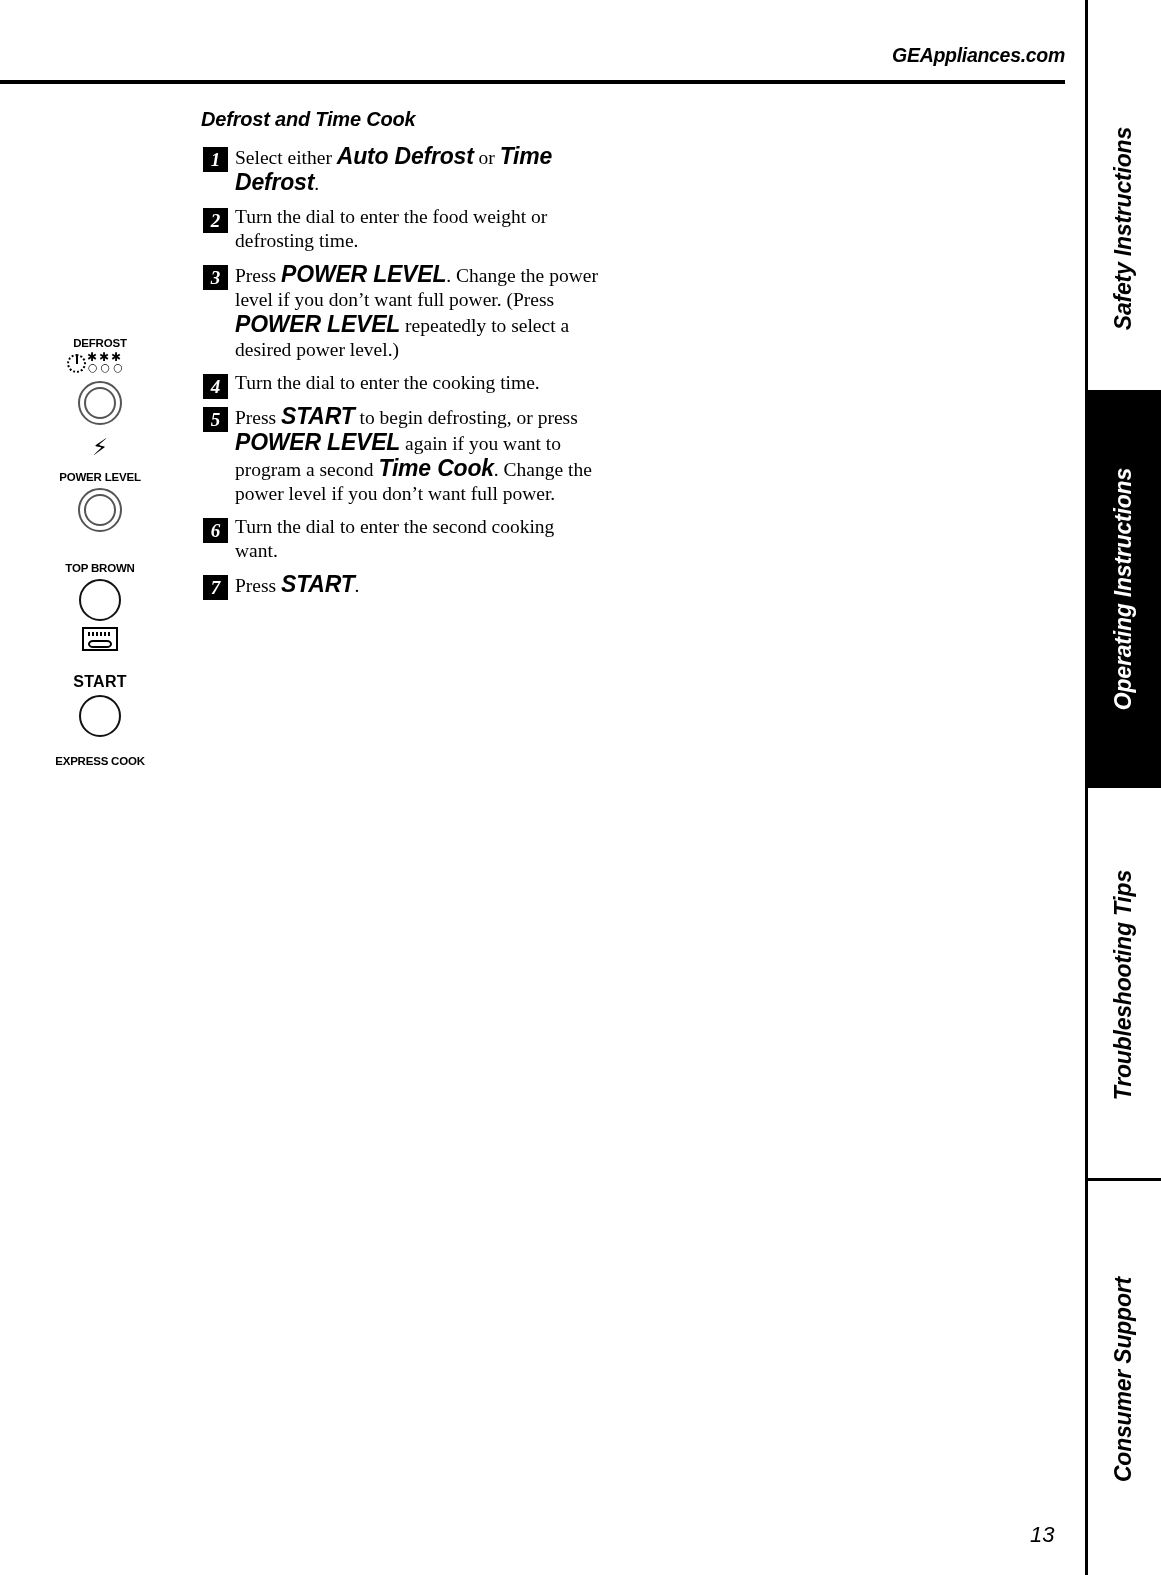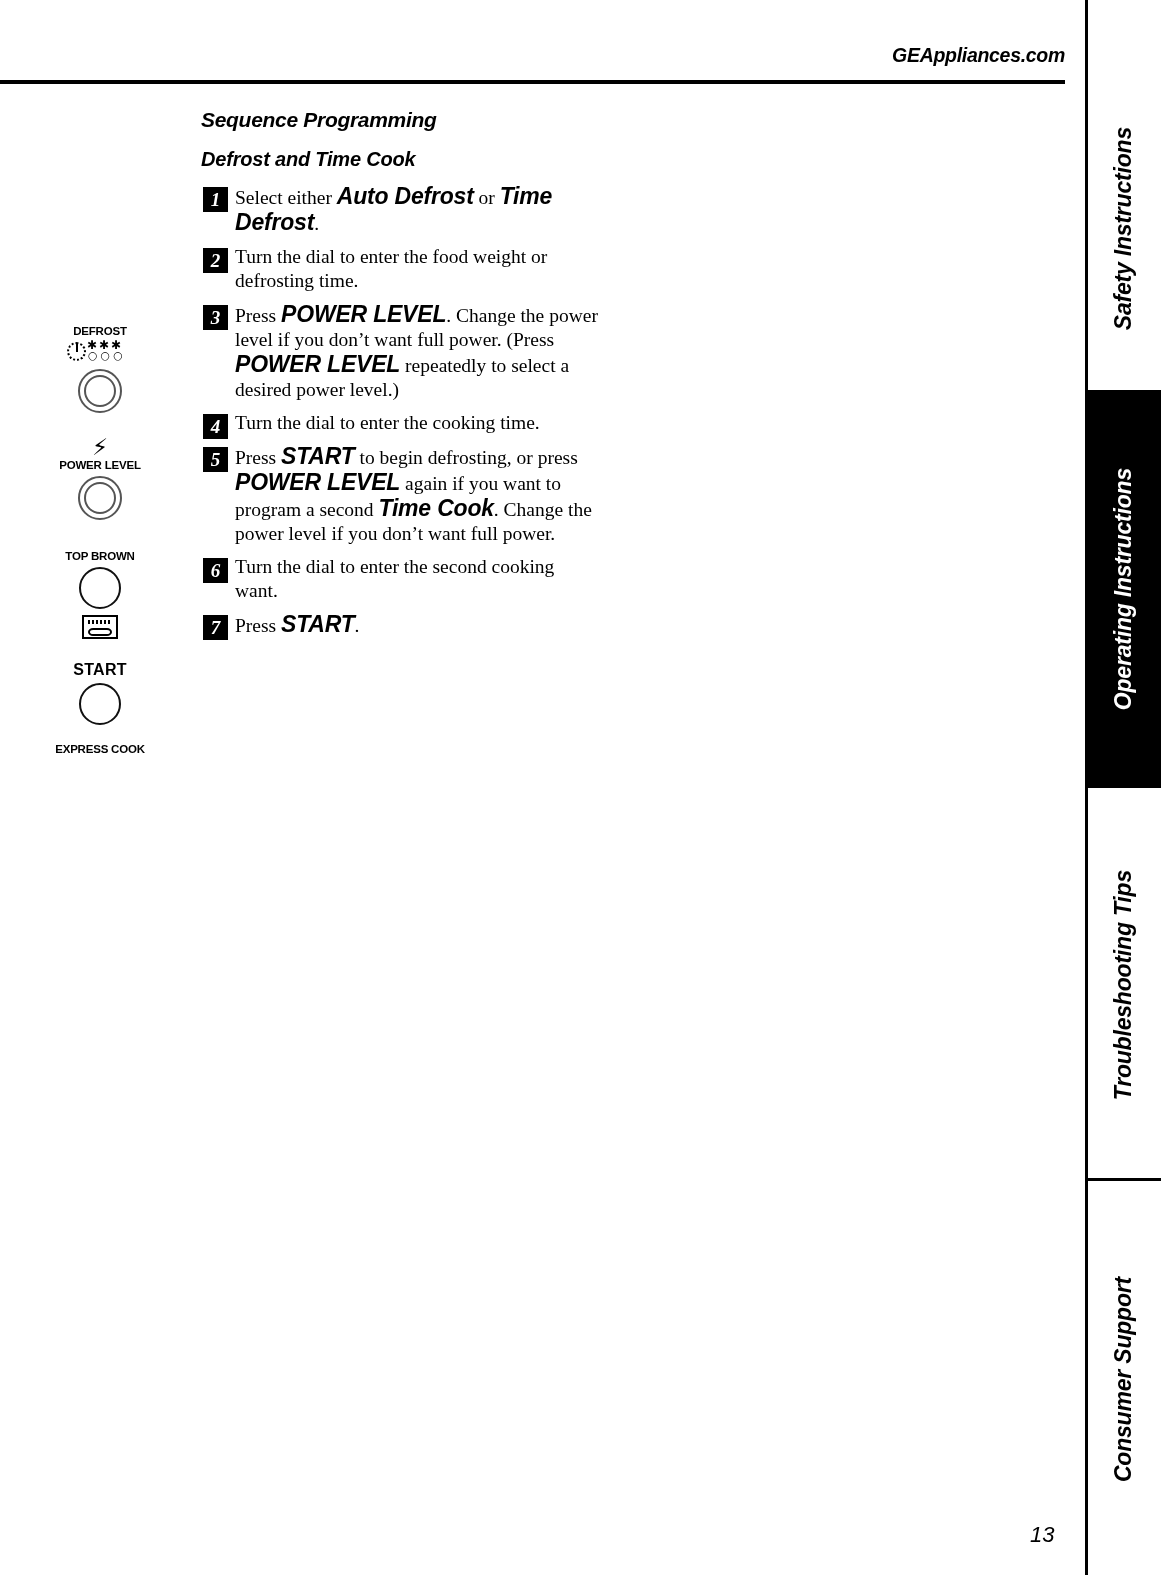--- a/index.html
+++ b/index.html
@@ -129,20 +129,21 @@
     width: 120px;
     text-align: center;
   }
   .panel-caption {
     font-family: "Liberation Sans", sans-serif;
     font-weight: bold;
     font-size: 11.5px;
     letter-spacing: -0.2px;
     line-height: 1.1;
     white-space: nowrap;
+    margin-top: 12px;
   }
   .panel-caption.big {
     font-size: 16px;
     letter-spacing: 0.3px;
   }
   .knob {
     margin: 4px auto 0 auto;
     width: 44px;
     height: 44px;
     border-radius: 50%;
@@ -370,21 +371,20 @@
 
     <div class="panel-group" style="top:336px;">
       <div class="panel-caption big">START</div>
       <div class="knob single"></div>
       <div class="panel-caption" style="margin-top:18px;">EXPRESS COOK</div>
     </div>
 
   </div>
 
   <div id="content">
-    <h1 id="section-title">Sequence Programming</h1>
     <h2 id="subsection-title">Defrost and Time Cook</h2>
     <div id="steps-list">
         <div class="step">
           <span class="step-num">1</span>
           <span class="step-body"><span>Select either </span><b class="ui">Auto Defrost</b><span> or </span><b class="ui">Time Defrost</b><span>.</span></span>
         </div>
         <div class="step">
           <span class="step-num">2</span>
           <span class="step-body"><span>Turn the dial to enter the food weight or defrosting time.</span></span>
         </div>

